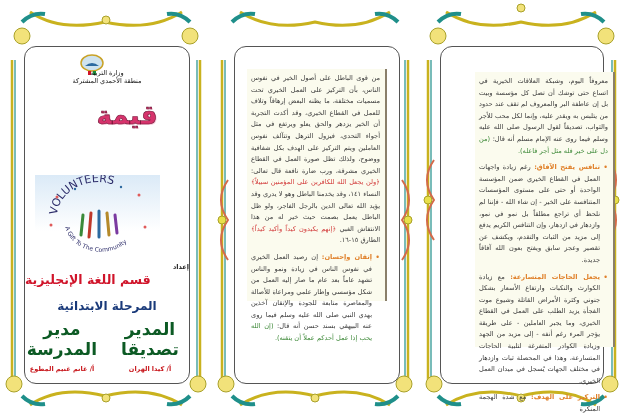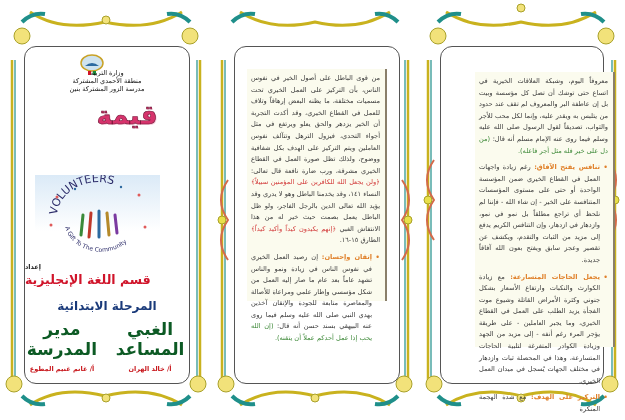--- a/index.html
+++ b/index.html
@@ -35,21 +35,21 @@
   }
   .title1 { top: 53px; font-size: 26px; }
   .title2 { top: 90px; font-size: 21px; }
 
   .logo-box {
     position: absolute; left: 10px; top: 128px; width: 125px; height: 80px;
     background: linear-gradient(#dbeaf7, #ffffff 70%);
   }
   .logo-box svg { width: 100%; height: 100%; }
 
-  .prep-label { position: absolute; left: 0; right: 0; top: 216px; text-align: left; font-size: 6.5px; font-weight: bold; color: #222; direction: rtl; }
+  .prep-label { position: absolute; left: 0; right: 0; top: 216px; text-align: right; font-size: 6.5px; font-weight: bold; color: #222; direction: rtl; }
   .dept { position: absolute; left: 0; right: 0; top: 225px; text-align: left; font-size: 12.5px; font-weight: bold; color: #d0142a; direction: rtl; }
   .stage { position: absolute; left: 0; right: 0; top: 252px; text-align: center; font-size: 12px; font-weight: bold; color: #1a3a7a; direction: rtl; }
 
   .sign { position: absolute; top: 272px; width: 70px; text-align: center; direction: rtl; }
   .sign .role { font-size: 17px; font-weight: bold; color: #0c5a24; }
   .sign .name { font-size: 6.5px; font-weight: bold; color: #c8171c; margin-top: 6px; }
   .sign-right { right: 4px; }
   .sign-left { left: 2px; }
 
   
@@ -93,21 +93,20 @@
     <svg class="crest" viewBox="0 0 28 22">
       <ellipse cx="14" cy="9" rx="11" ry="8" fill="#cfe3ef" stroke="#c9a227" stroke-width="1.5"></ellipse>
       <path d="M7 12 Q14 6 21 12" fill="#2d6aa0"></path>
       <rect x="10" y="17" width="3" height="4" fill="#d0142a"></rect>
       <rect x="15" y="17" width="3" height="4" fill="#1a8a3a"></rect>
     </svg>
 
     <div class="header-lines">
       <div>وزارة التربية</div>
       <div>منطقة الأحمدي المشتركة</div>
-      <div>مدرسة الزور المشتركة بنين</div>
     </div>
 
     <div class="title1">قيمة</div>
 
     <div class="logo-box">
       <svg viewBox="0 0 125 80">
         <path id="arcTop" d="M22 44 A40 34 0 0 1 104 40" fill="none"></path>
         <text font-family="DejaVu Sans, sans-serif" font-size="11" fill="#2d2d6a">
           <textPath href="#arcTop" startOffset="4">VOLUNTEERS</textPath>
         </text>
@@ -133,22 +132,22 @@
             <circle cx="86" cy="12" r="1.2"></circle>
         </g>
       </svg>
     </div>
 
     <div class="prep-label">إعداد</div>
     <div class="dept">قسم اللغة الإنجليزية</div>
     <div class="stage">المرحلة الابتدائية</div>
 
     <div class="sign sign-right">
-      <div class="role">الغبي المساعد</div>
-      <div class="name">أ/ خالد الهران</div>
+      <div class="role">المدير تصديقا</div>
+      <div class="name">أ/ كيدا الهران</div>
     </div>
     <div class="sign sign-left">
       <div class="role">مدير المدرسة</div>
       <div class="name">أ/ غانم غنيم المطوع</div>
     </div>
   </div>
 </div>
 
 <div class="panel p2">
   <svg class="frame" viewBox="0 0 206 420">

